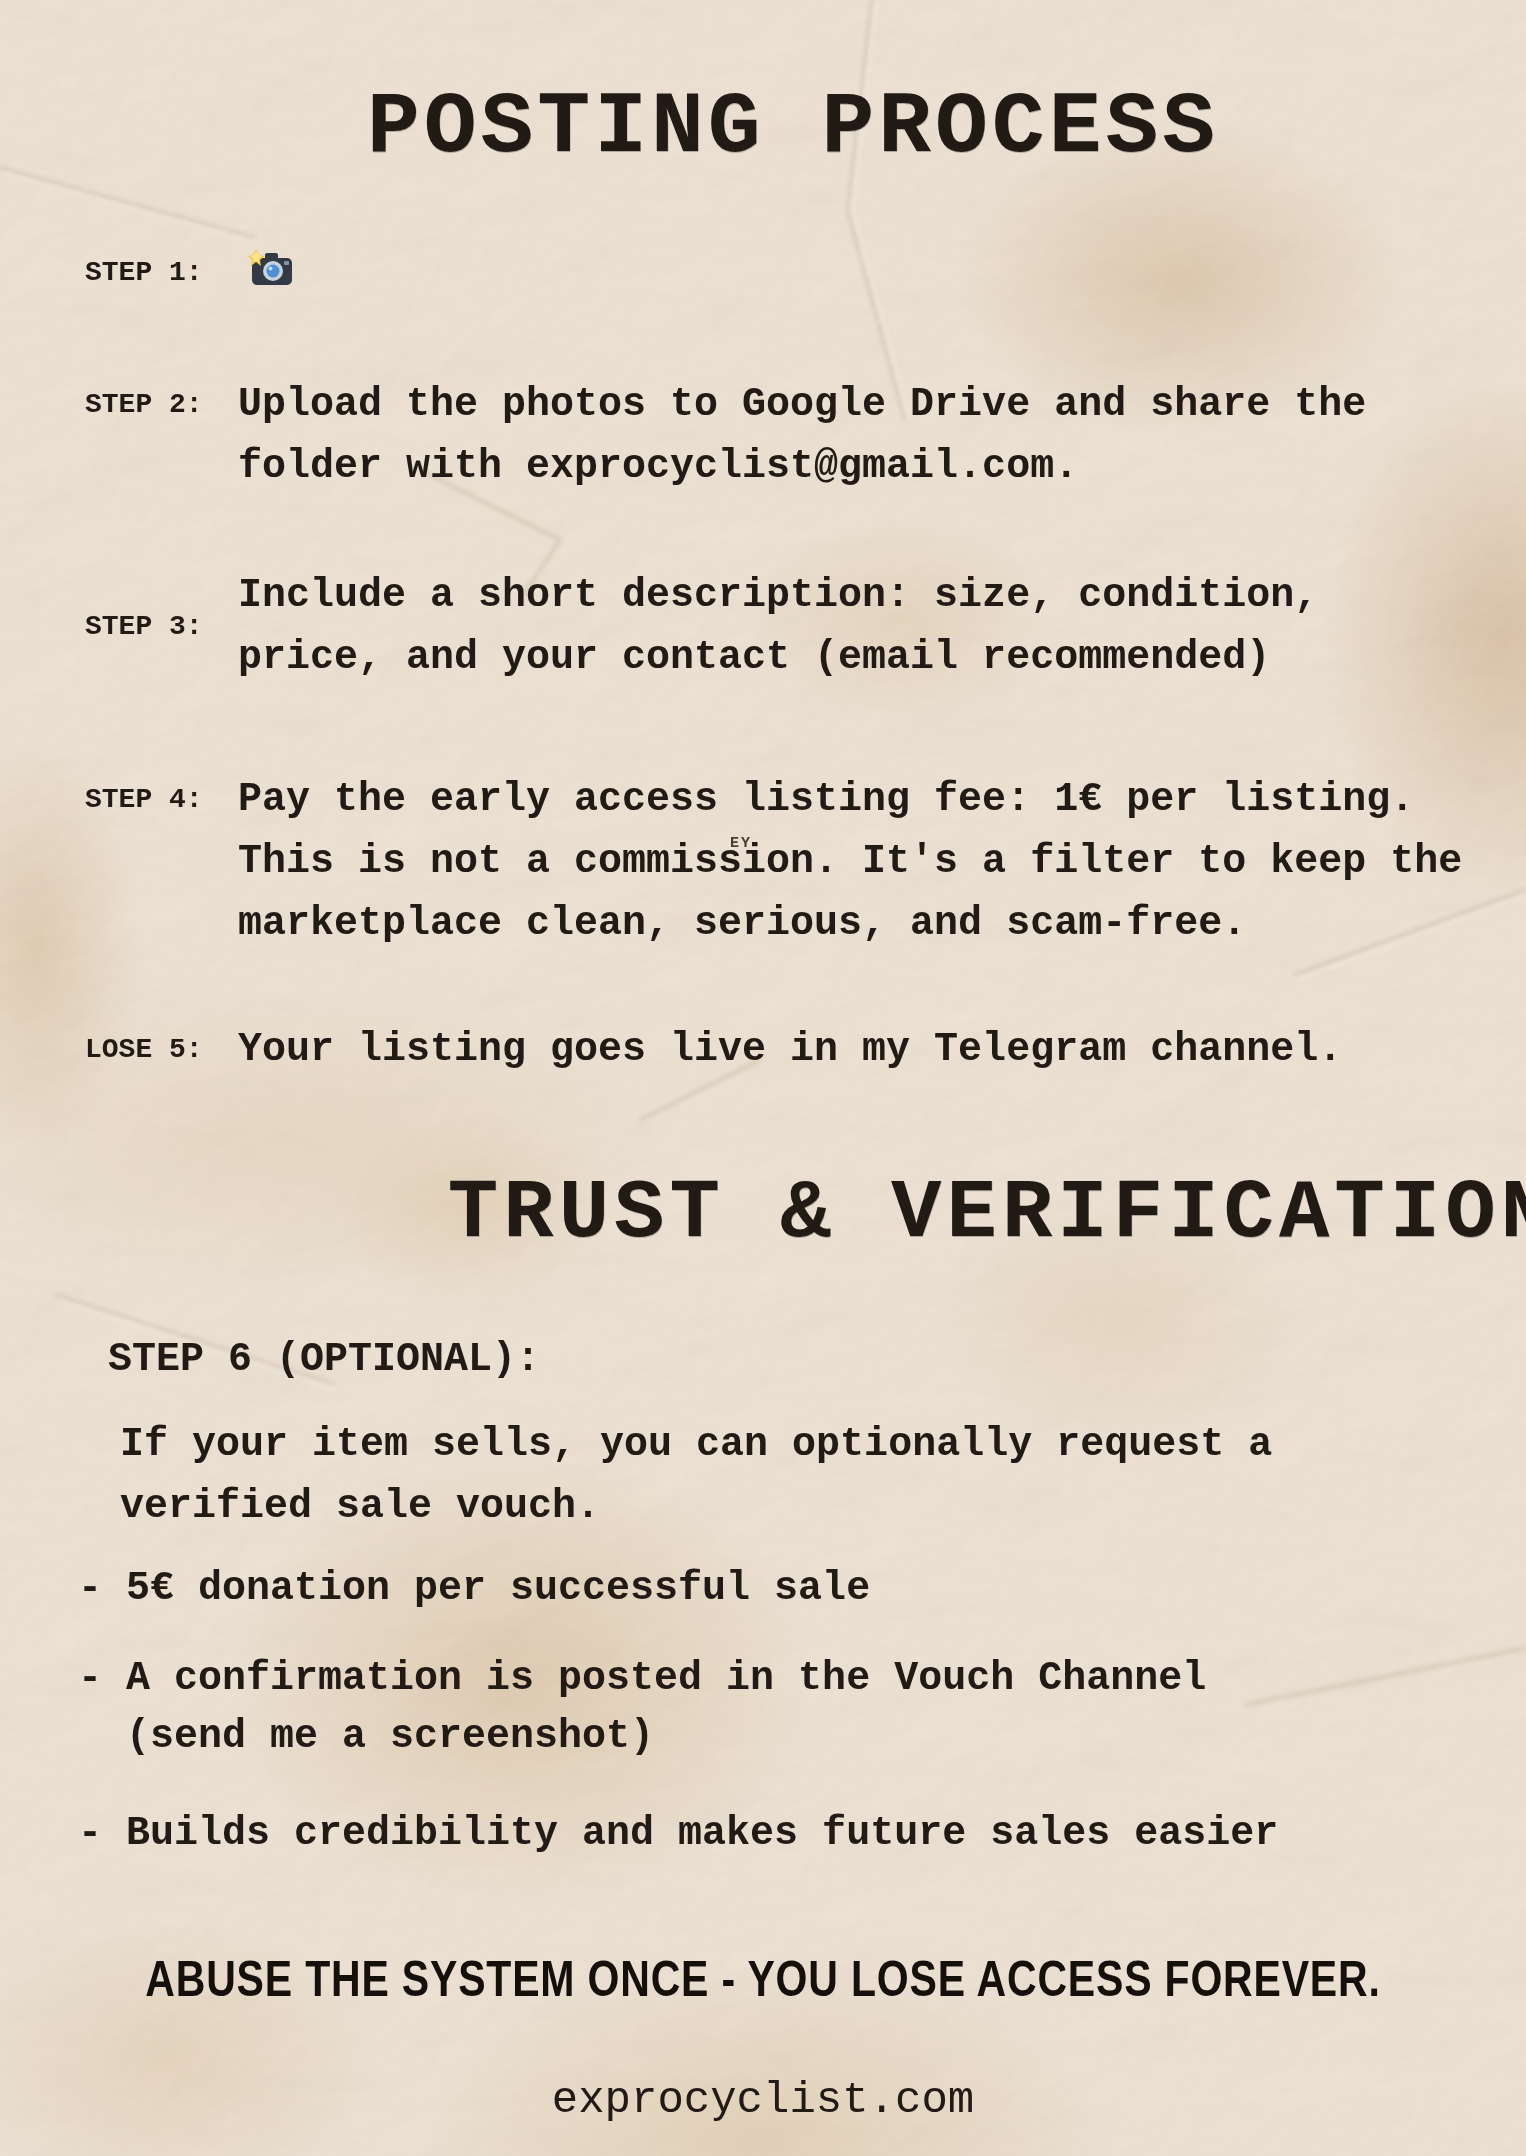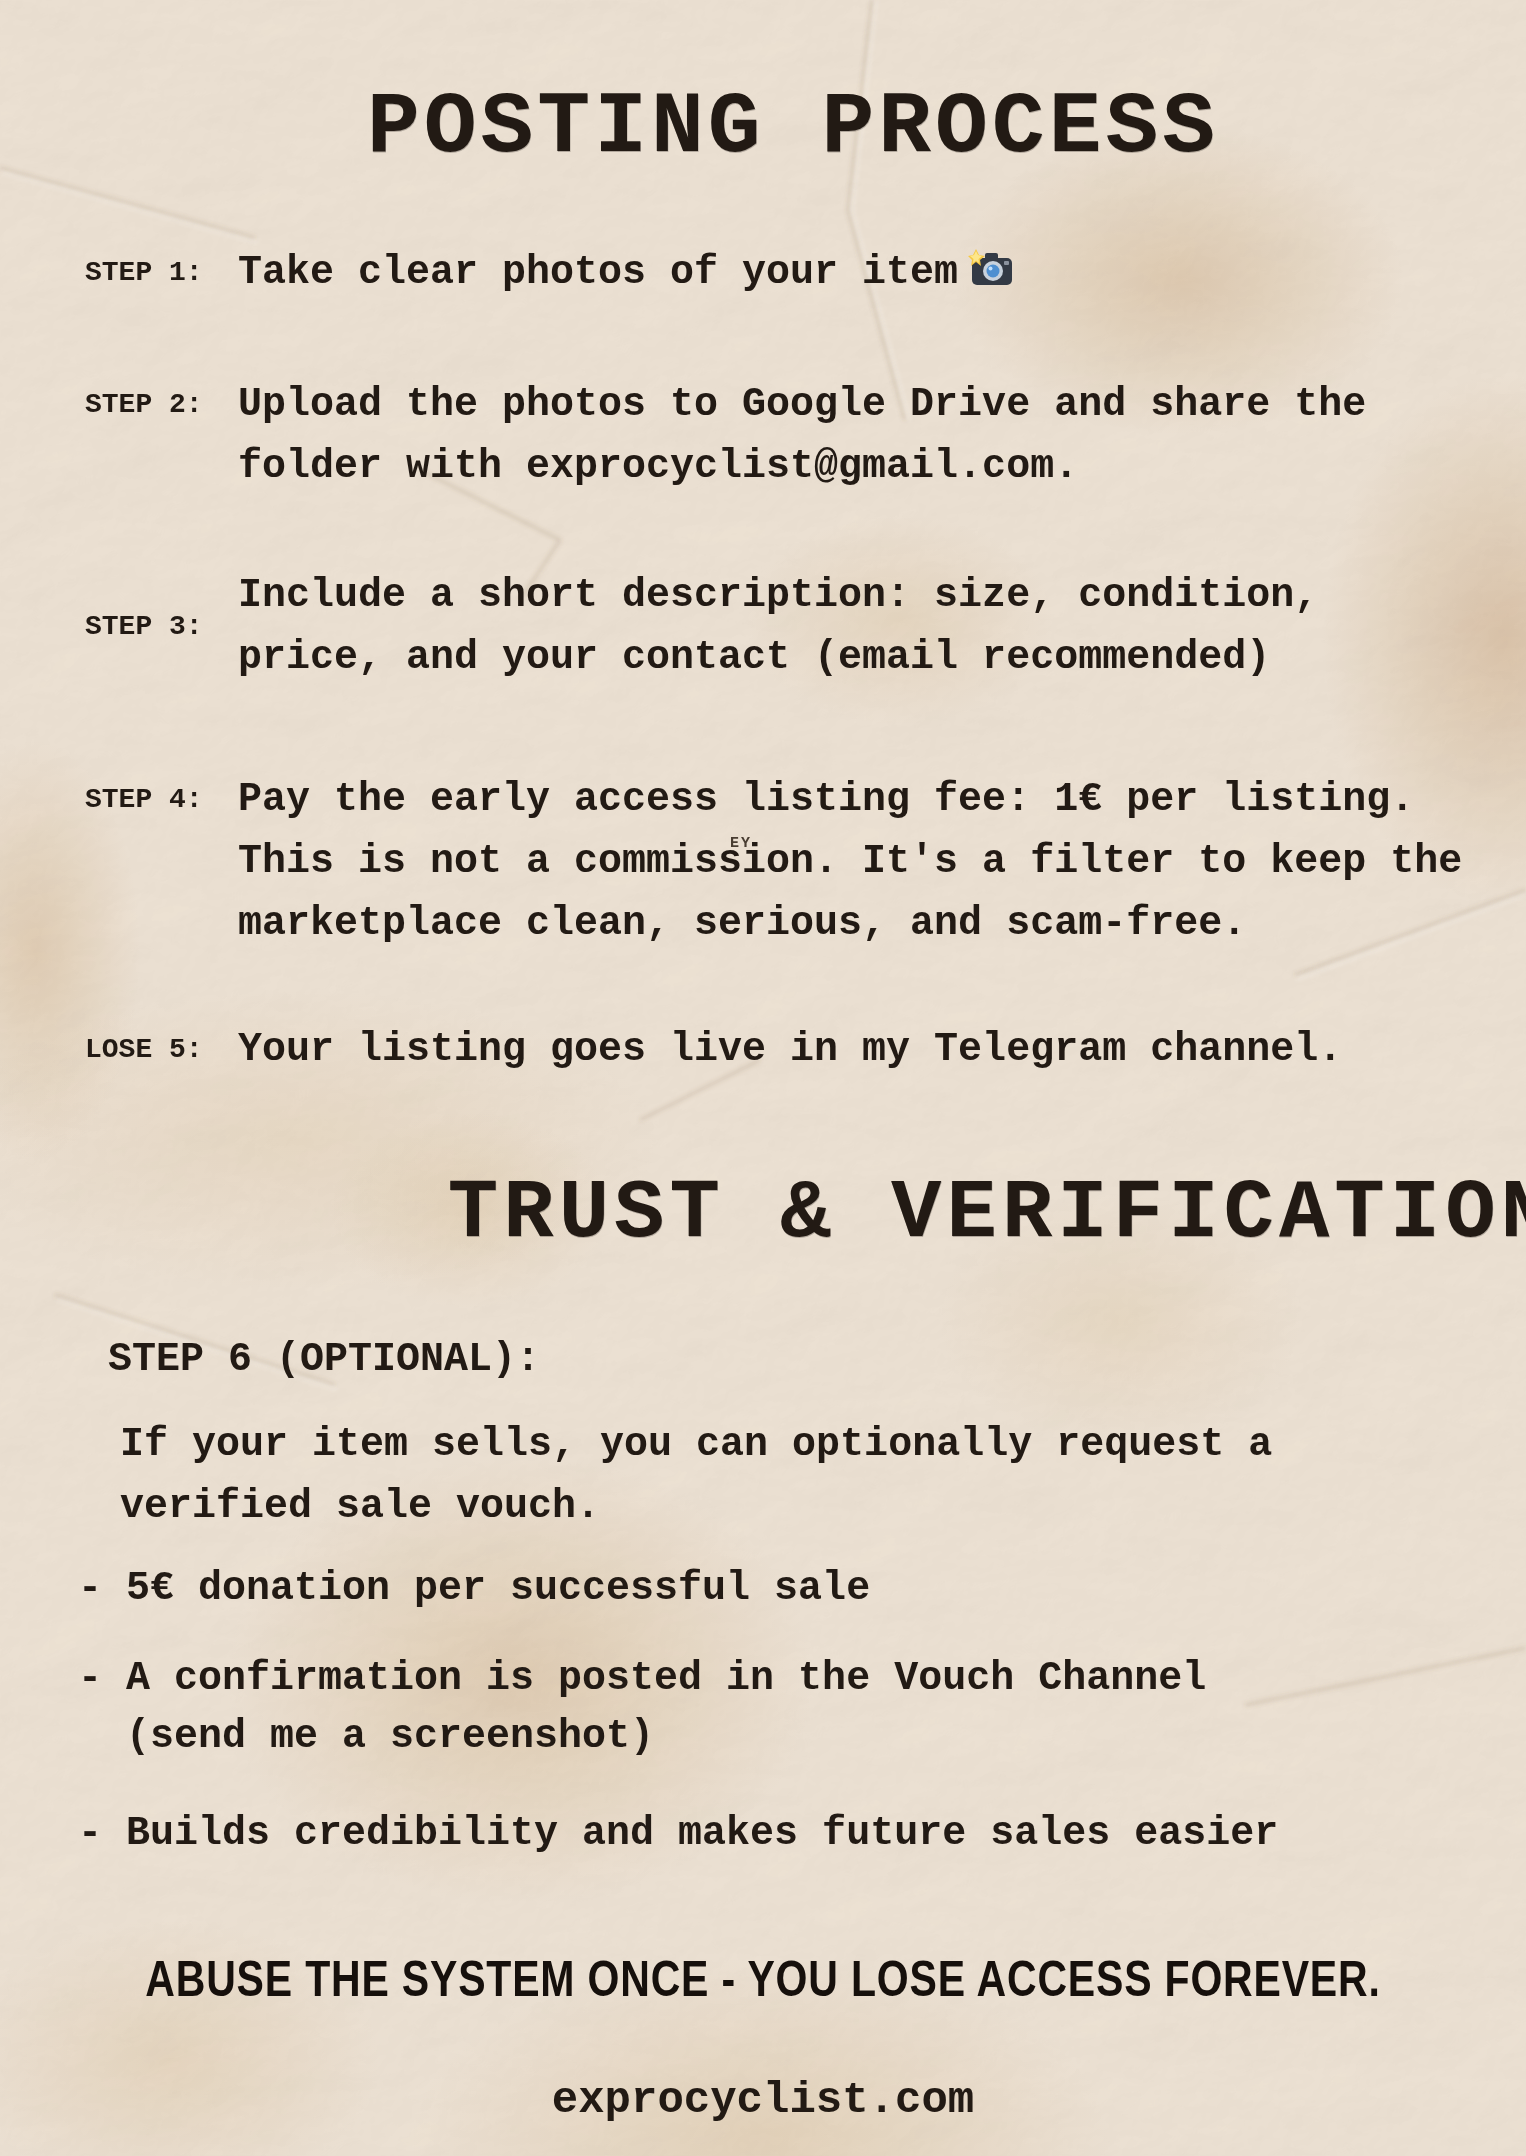--- a/index.html
+++ b/index.html
@@ -64,21 +64,21 @@
   .warning{
     position:absolute;top:1950px;left:0;width:100%;
     text-align:center;
     font-family:"Liberation Sans","DejaVu Sans",sans-serif;
     font-size:50px;font-weight:700;letter-spacing:1px;
     transform:scaleX(0.82);transform-origin:50% 50%;
     white-space:nowrap;color:#16100c;
   }
   .footer{
     position:absolute;top:2078px;left:0;width:100%;
-    text-align:center;font-size:44px;font-weight:700;line-height:1;
+    text-align:center;font-size:44px;font-weight:400;line-height:1;
   }
 </style>
 </head>
 <body>
 
 <div class="poster">
 
   <div class="stains"></div>
 
   <div class="crumple">
@@ -118,21 +118,21 @@
         <path d="M57,1299 L337,1389"></path>
       </g>
     </svg>
   </div>
 
   <div class="title tw">POSTING PROCESS</div>
 
   <div class="step" style="top:242px;">
     <span class="step-label">STEP 1:</span>
     <div class="step-text">
-      <span>Take clear photos of your item</span><span class="emoji"><svg width="46" height="40" viewBox="0 0 46 40" xmlns="http://www.w3.org/2000/svg">
+      <span class="emoji"><svg width="46" height="40" viewBox="0 0 46 40" xmlns="http://www.w3.org/2000/svg">
         <rect x="4" y="10" width="40" height="27" rx="5" fill="#333a45"></rect>
         <rect x="17" y="5" width="13" height="8" rx="2" fill="#333a45"></rect>
         <circle cx="25" cy="23" r="10" fill="#c8d2dd"></circle>
         <circle cx="25" cy="23" r="6.5" fill="#4d8fd1"></circle>
         <circle cx="22.5" cy="20.5" r="2" fill="#bfe0ff"></circle>
         <rect x="36" y="13" width="5" height="4" rx="1" fill="#8a929e"></rect>
         <polygon points="8,1 11,7 17,8 12,12 13,18 8,14 3,18 4,12 0,8 5,7" fill="#f6c944"></polygon>
         <polygon points="8,3 10,7 14,8 10.5,11 11,15 8,12.5 5,15 5.5,11 2,8 6,7" fill="#fde68a"></polygon>
       </svg></span>
     </div>

